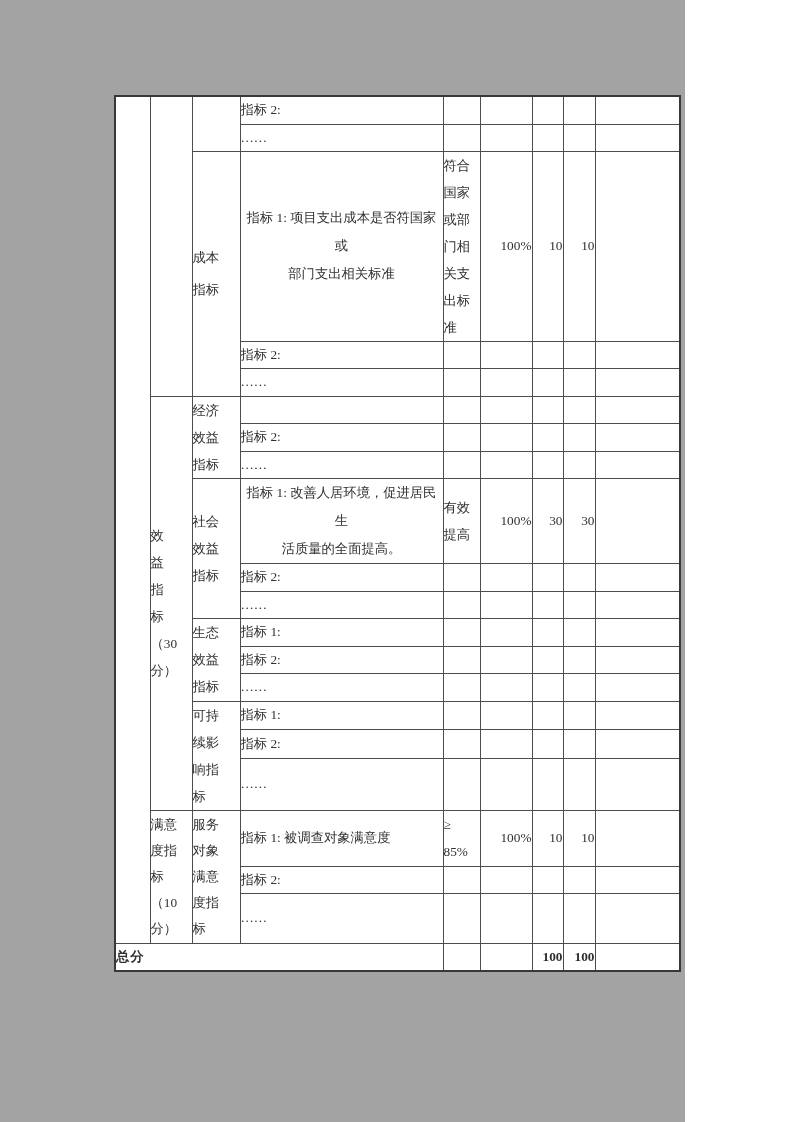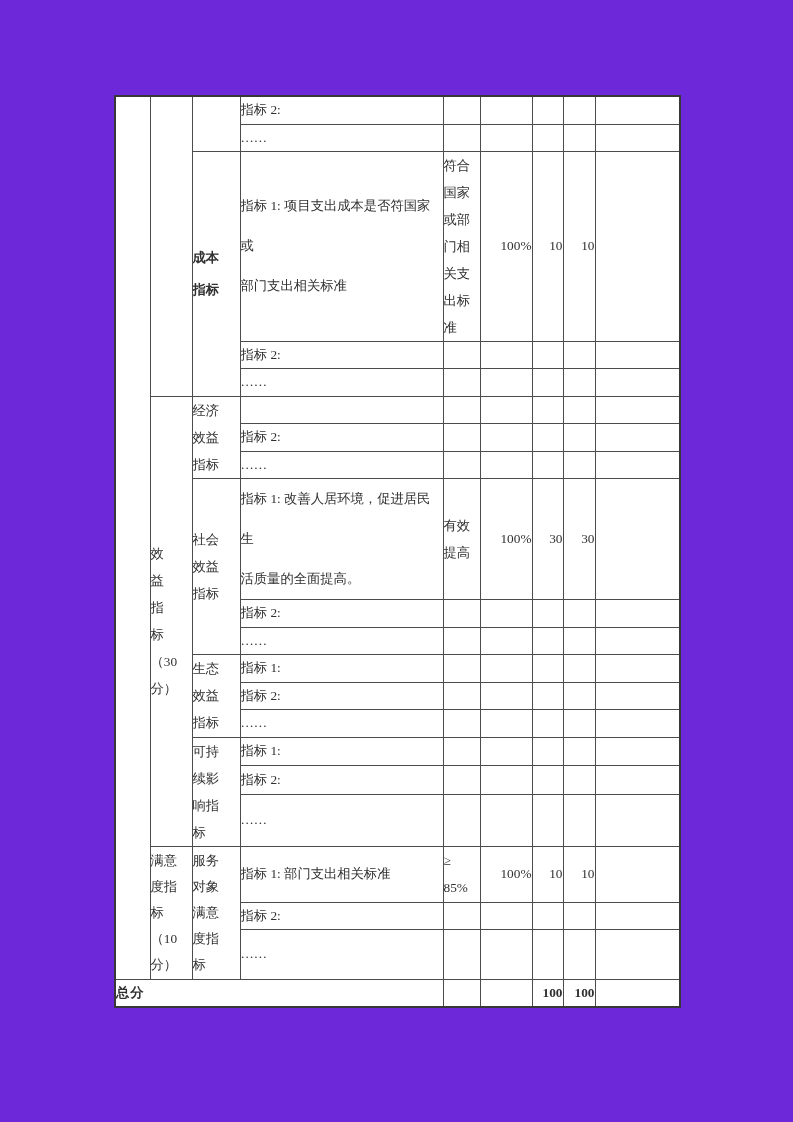--- a/index.html
+++ b/index.html
@@ -1,39 +1,39 @@
 <!DOCTYPE html>
 <html><head>
 <meta charset="utf-8">
 <style>
   html,body{margin:0;padding:0;}
   body{
     width:793px;height:1122px;background:#ffffff;
     font-family:"Liberation Serif","DejaVu Serif",serif;
     color:#303030;
   }
-  .page{position:relative;width:793px;height:1122px;background:#6d28d9;overflow:hidden;}
+  .page{position:relative;width:685px;height:1122px;background:#a3a3a3;overflow:hidden;}
   table.grid{
     position:absolute;left:114px;top:95px;
     width:565px;border-collapse:collapse;table-layout:fixed;
     border:2px solid #383838;
   }
   table.grid td{
     border:1px solid #4c4c4c;
     padding:0;font-size:13.3px;vertical-align:middle;
     overflow:hidden;background:#ffffff;
   }
   
   tr.h27{height:27px} tr.h28{height:28px} tr.h49{height:49px} tr.h50{height:50px}
   tr.h55{height:55px} tr.h56{height:56px} tr.h184{height:184px}
   
   td.desc{text-align:left;padding:0 6px;white-space:pre-line;}
-  td.desc-ml{text-align:left;padding:0 6px;white-space:pre-line;line-height:40px;}
+  td.desc-ml{text-align:center;padding:0 6px;white-space:pre-line;line-height:28px;}
   td.v{white-space:pre-line;line-height:27px;}
-  td.v-wide{line-height:32px;font-weight:bold;}
+  td.v-wide{line-height:32px;}
   td.v-tight{line-height:26px;margin-top:44px;}
   td.ctr{text-align:right;}
   td.total-label{font-weight:bold;letter-spacing:1px;}
   .bold{font-weight:bold;}
 </style>
 </head>
 <body>
 
 <div class="page">
   <table class="grid">
@@ -229,21 +229,21 @@
       <td class="v v-tight" rowspan="3">满意
 度指
 标
 （10
 分）</td>
       <td class="v v-tight" rowspan="3">服务
 对象
 满意
 度指
 标</td>
-      <td class="desc">指标 1: 部门支出相关标准</td>
+      <td class="desc">指标 1: 被调查对象满意度</td>
       <td class="v">≥
 85%</td>
       <td class="ctr">100%</td>
       <td class="ctr">10</td>
       <td class="ctr">10</td>
       <td></td>
     </tr>
     <tr class="h27">
       <td class="desc">指标 2:</td>
       <td></td>

